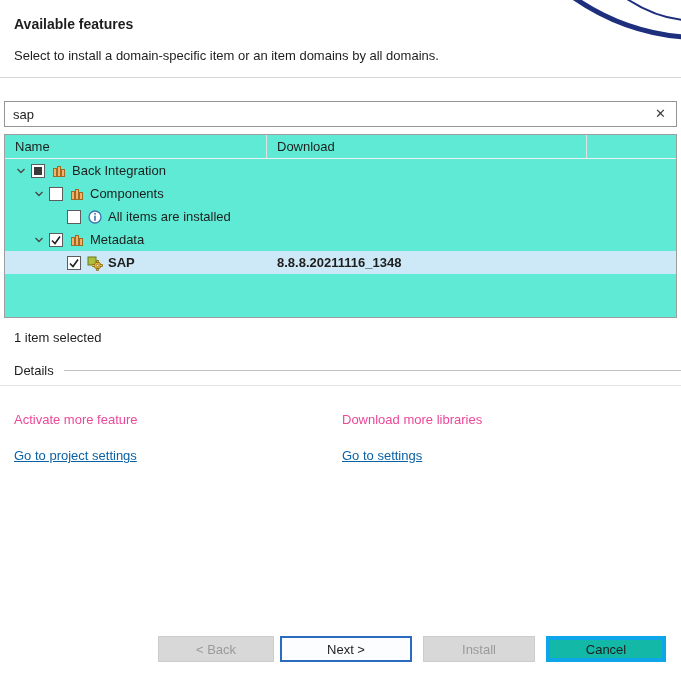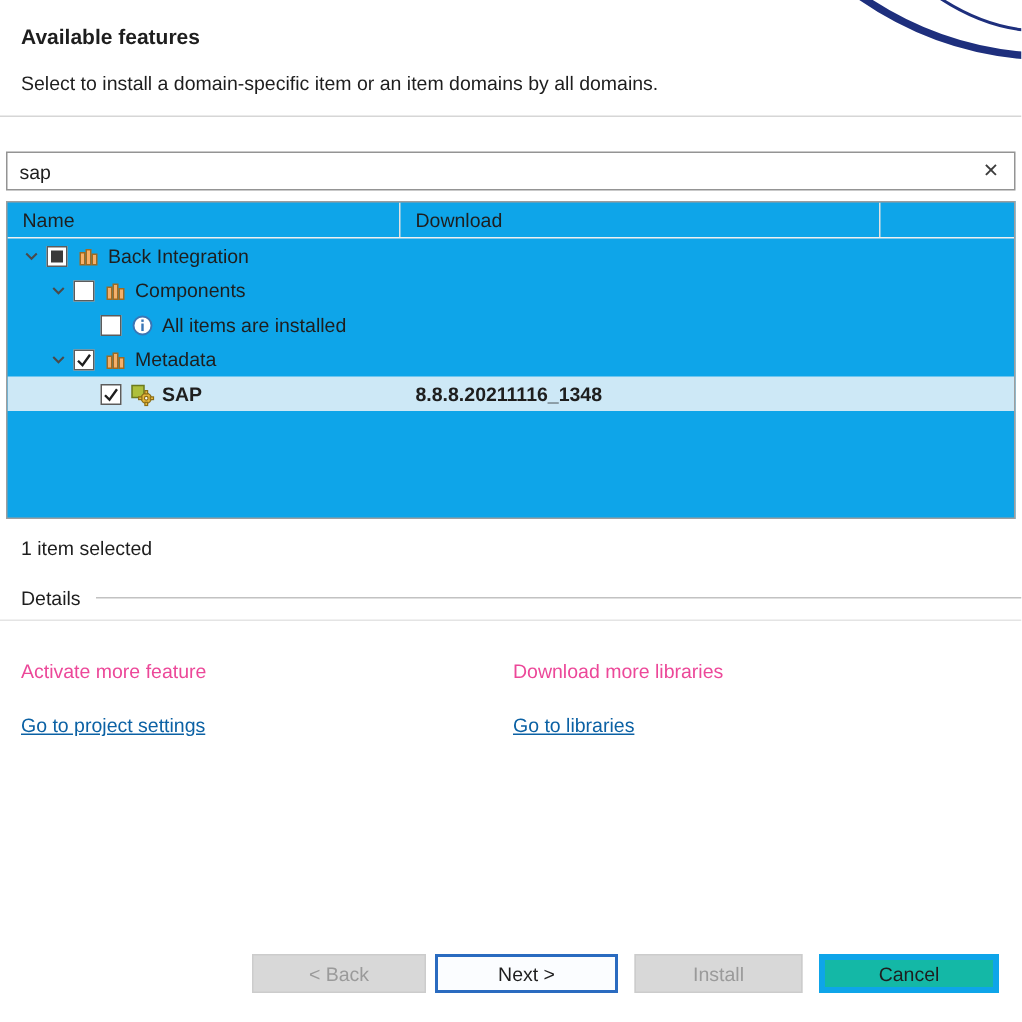--- a/index.html
+++ b/index.html
@@ -25,22 +25,22 @@
     border: 1px solid #949494; background: #fff;
     display: flex; align-items: center;
   }
   .search input {
     flex: 1; border: none; outline: none; font: inherit;
     padding: 0 8px; background: transparent; color: #1e1e1e;
   }
   .search .clear { padding: 0 10px; color: #3c3c3c; cursor: pointer; font-size: 13px; line-height: 24px; }
 
   .tree-table {
-    margin: 7px 4px 0; height: 212px;
-    border: 1px solid #9e9e9e; background: #0ea5e9;
+    margin: 7px 4px 0; height: 184px;
+    border: 1px solid #9e9e9e; background: #5eead4;
     overflow: hidden;
   }
   .table-header { display: flex; height: 24px; border-bottom: 1px solid #f0f0f0; }
   .hdr-cell { display: flex; align-items: center; height: 100%; padding-left: 10px; border-right: 1px solid #e2e2e2; }
   .hdr-name { width: 262px; }
   .hdr-version { width: 320px; }
 
   .tree-row { display: flex; height: 23px; align-items: center; }
   .tree-row.selected { background: #cde8f6; }
   .cell-name { width: 262px; height: 100%; display: flex; align-items: center; overflow: hidden; }
@@ -70,21 +70,21 @@
 
   .button-bar {
     position: absolute; left: 16px; right: 0; top: 636px; height: 26px;
     display: flex; justify-content: flex-end; padding-right: 15px;
   }
   .btn {
     height: 26px; font: inherit; font-size: 13px; color: #1e1e1e;
     background: #14b8a6; border: 4px solid #0ea5e9; cursor: pointer; padding: 0;
   }
   .btn.back { width: 116px; }
-  .btn.next { width: 122px; margin-left: 6px; background: #fbfdff; border: 2px solid #2a6bc0; }
+  .btn.next { width: 132px; margin-left: 6px; background: #fbfdff; border: 2px solid #2a6bc0; }
   .btn.install { width: 112px; margin-left: 11px; }
   .btn.cancel { width: 120px; margin-left: 11px; }
   .btn:disabled { background: #d8d8d8; color: #9a9a9a; border: 1px solid #cccccc; cursor: default; }
 </style>
 </head>
 <body>
 
 <svg class="corner-decoration" width="150" height="55" viewBox="0 0 150 55">
   <path d="M 35 -8 C 75 22 115 34 152 37" stroke="#1e2f7d" stroke-width="5" fill="none"></path>
   <path d="M 86 -8 C 110 10 132 18 152 20" stroke="#1e2f7d" stroke-width="2" fill="none"></path>
@@ -216,21 +216,21 @@
 <div class="status">1 item selected</div>
 
 <div>
   <div class="details-label-row">
     <span>Details</span>
     <span class="rule"></span>
   </div>
   <div class="details-underline"></div>
   <div class="details-columns" id="details-cols">
       <div class="details-col"><div class="details-heading">Activate more feature</div><a class="details-link" href="#">Go to project settings</a></div>
-      <div class="details-col"><div class="details-heading">Download more libraries</div><a class="details-link" href="#">Go to libraries</a></div>
+      <div class="details-col"><div class="details-heading">Download more libraries</div><a class="details-link" href="#">Go to settings</a></div>
     </div>
 </div>
 
 <div class="button-bar">
   <button class="btn back" disabled="">&lt; Back</button>
   <button class="btn next">Next &gt;</button>
   <button class="btn install" disabled="">Install</button>
   <button class="btn cancel">Cancel</button>
 </div>
 

